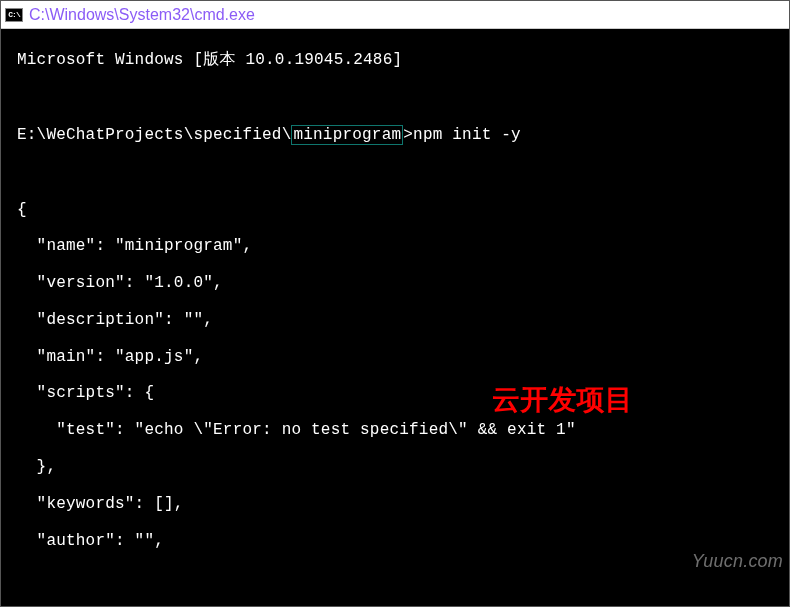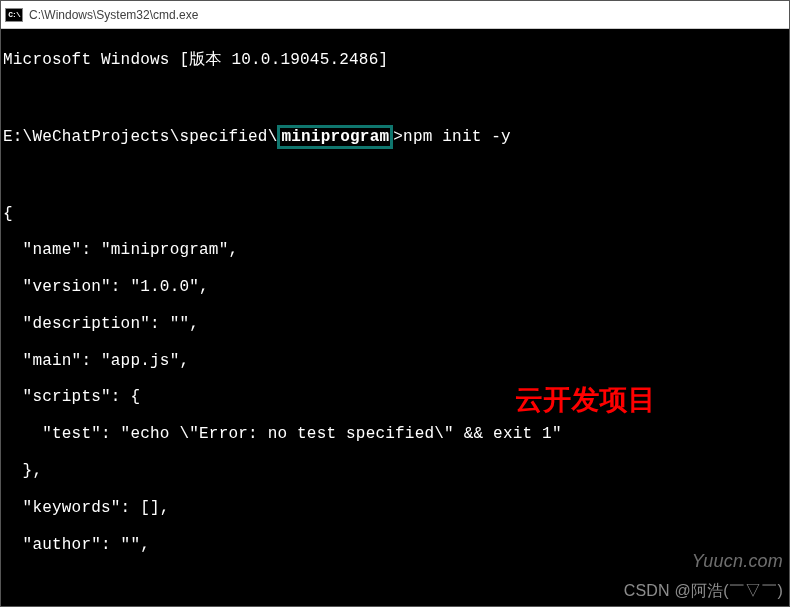--- a/index.html
+++ b/index.html
@@ -1,23 +1,23 @@
 <!DOCTYPE html>
 <html><head>
 <meta charset="utf-8">
 <style>
 * { margin: 0; padding: 0; box-sizing: border-box; }
 body { width: 794px; height: 609px; font-family: Consolas, "Courier New", monospace; font-size: 16px; background: #fff; overflow: hidden; }
 .window { width: 790px; height: 607px; border: 1px solid #555; position: relative; background: #000; }
 .titlebar { height: 28px; background: #fff; border-bottom: 1px solid #ccc; display: flex; align-items: center; padding: 0 4px; }
 .titlebar-icon { width: 18px; height: 14px; background: #000; color: #fff; display: inline-flex; align-items: center; justify-content: center; font-size: 8px; margin-right: 6px; font-weight: bold; letter-spacing: -1px; border: 1px solid #888; }
-.titlebar-text { font-family: "Segoe UI", sans-serif; font-size: 12px; color: #404040; }
-.terminal { background: #000; color: #fff; padding: 4px 2px; line-height: 1.15; white-space: pre; position: relative; height: calc(100% - 28px); font-size: 16px; letter-spacing: 0.2px; }
+.titlebar-text { font-family: "Segoe UI", sans-serif; font-size: 16px; color: #8b5cf6; }
+.terminal { background: #000; color: #fff; padding: 4px 16px; line-height: 1.15; white-space: pre; position: relative; height: calc(100% - 28px); font-size: 16px; letter-spacing: 0.2px; }
 .line { display: block; }
-.highlight-box { border: 3px solid #0f766e; padding: 0 1px; display: inline-block; font-weight: bold; }
+.highlight-box { border: 1px solid #0f766e; padding: 0 1px; display: inline-block; }
 .annotation { position: absolute; color: #ff0000; font-family: "Microsoft YaHei", sans-serif; font-size: 28px; font-weight: bold; }
 .watermark { position: absolute; right: 6px; font-family: "Microsoft YaHei", sans-serif; }
 .watermark1 { bottom: 34px; color: rgba(200,200,200,0.55); font-size: 18px; font-style: italic; }
 .watermark2 { bottom: 6px; color: rgba(200,200,200,0.7); font-size: 16px; }
 </style>
 </head>
 <body>
 
 <div class="window">
   <div class="titlebar">
@@ -44,17 +44,16 @@
 
 
 
 
 
 
 
 
 
 
-    <div class="annotation" style="top:355px;left:514px;">云开发项目</div>
+    <div class="annotation" style="top:355px;left:491px;">云开发项目</div>
     <div class="watermark watermark1">Yuucn.com</div>
-    <div class="watermark watermark2">CSDN @阿浩(￣▽￣)</div>
   </div>
 </div>
 
 </body></html>

